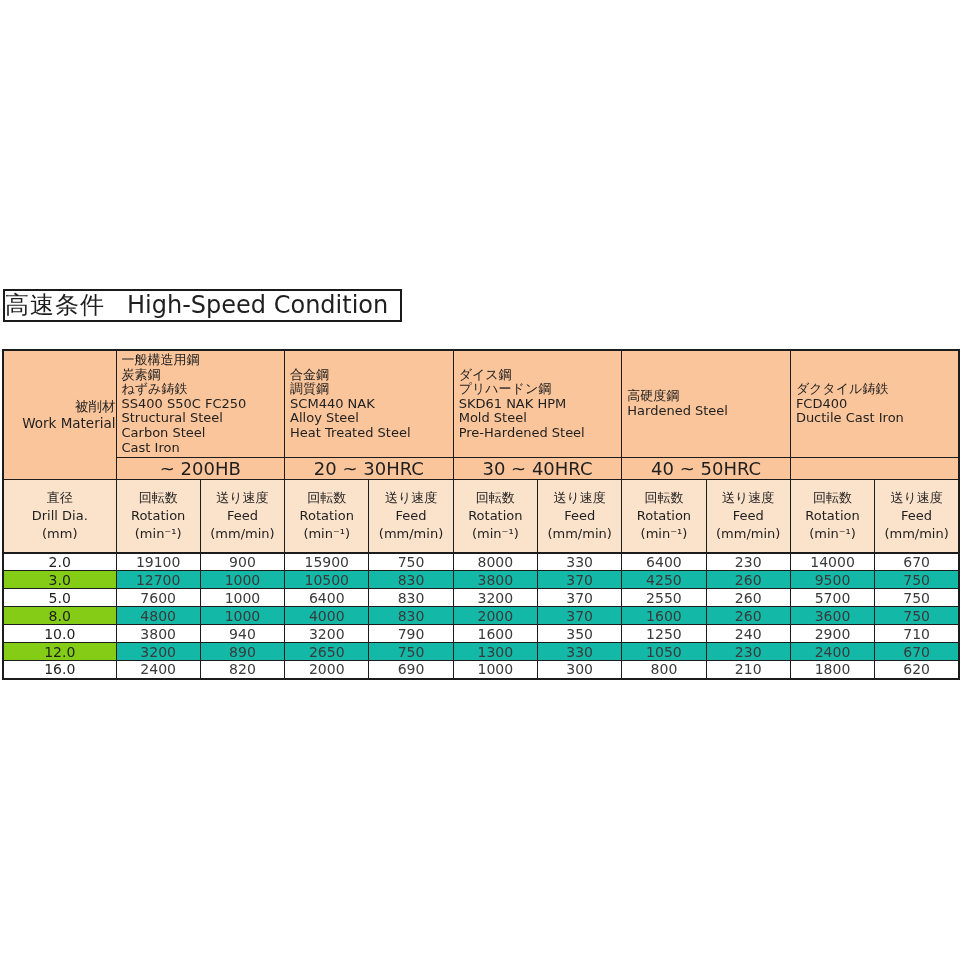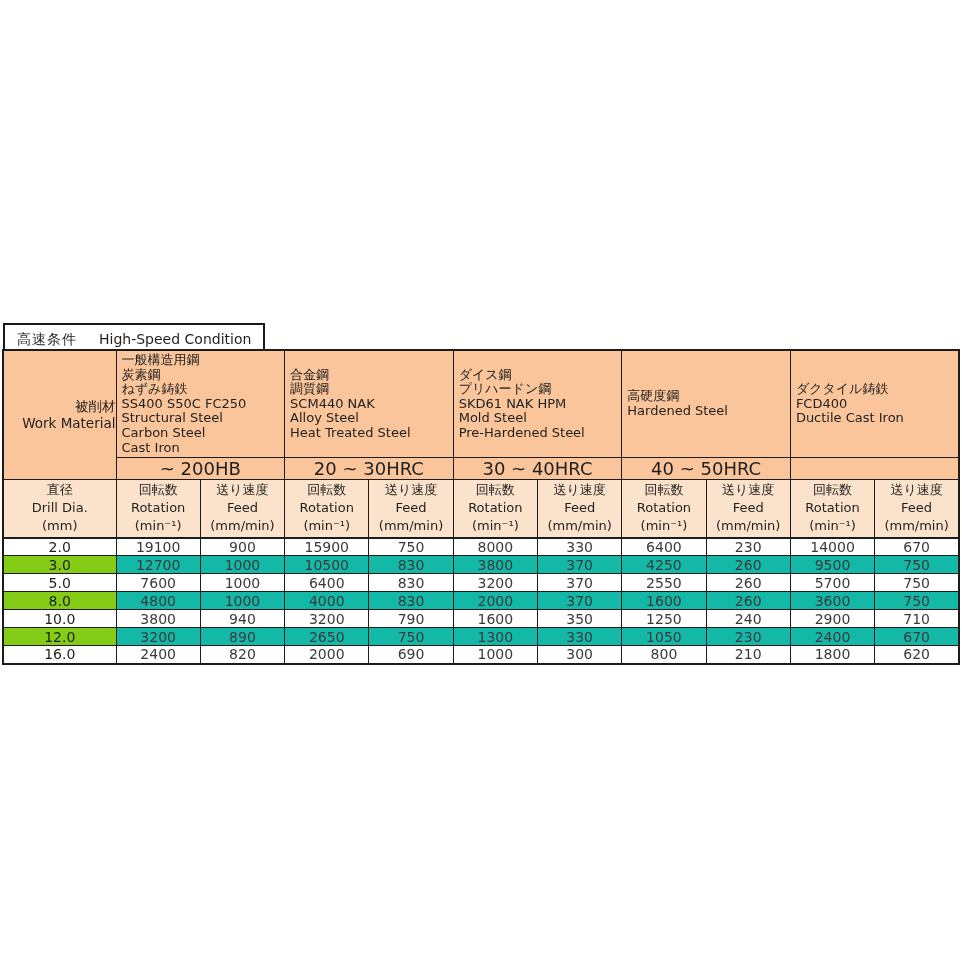--- a/index.html
+++ b/index.html
@@ -8,26 +8,26 @@
     background: #ffffff;
     font-family: "DejaVu Sans", "Liberation Sans", sans-serif;
     color: #1f1f1f;
     overflow: hidden;
   }
   #page { position: relative; width: 962px; height: 962px; }
 
   
   .title-box {
     position: absolute;
-    left: 3px; top: 323px;
+    left: 3px; top: 289px;
     border: 2px solid #1a1a1a;
     background: #ffffff;
-    padding: 3px 12px 4px 12px;
+    padding: 3px 12px 4px 0;
     white-space: nowrap;
-    font-size: 14px;
+    font-size: 24px;
     line-height: 22px;
   }
   .title-ja { letter-spacing: 1px; }
   .title-en { margin-left: 22px; }
 
   
   table.spec {
     position: absolute;
     left: 2px; top: 349px;
     width: 958px;
@@ -39,21 +39,21 @@
     border: 1px solid #1c1c1c;
     overflow: hidden;
   }
 
   
   .hdr-dark   { background: #fac59b; }
   .hdr-light  { background: #fbe2cb; }
 
   tr.material-row { height: 105px; }
   tr.hardness-row { height: 17px; }
-  tr.colhdr-row   { height: 58px; }
+  tr.colhdr-row   { height: 73px; }
   tr.data-row     { height: 18px; }
 
   td.work-material-cell {
     text-align: right;
     vertical-align: middle;
     font-size: 13.5px;
     line-height: 17px;
   }
   td.material-cell {
     text-align: left;

